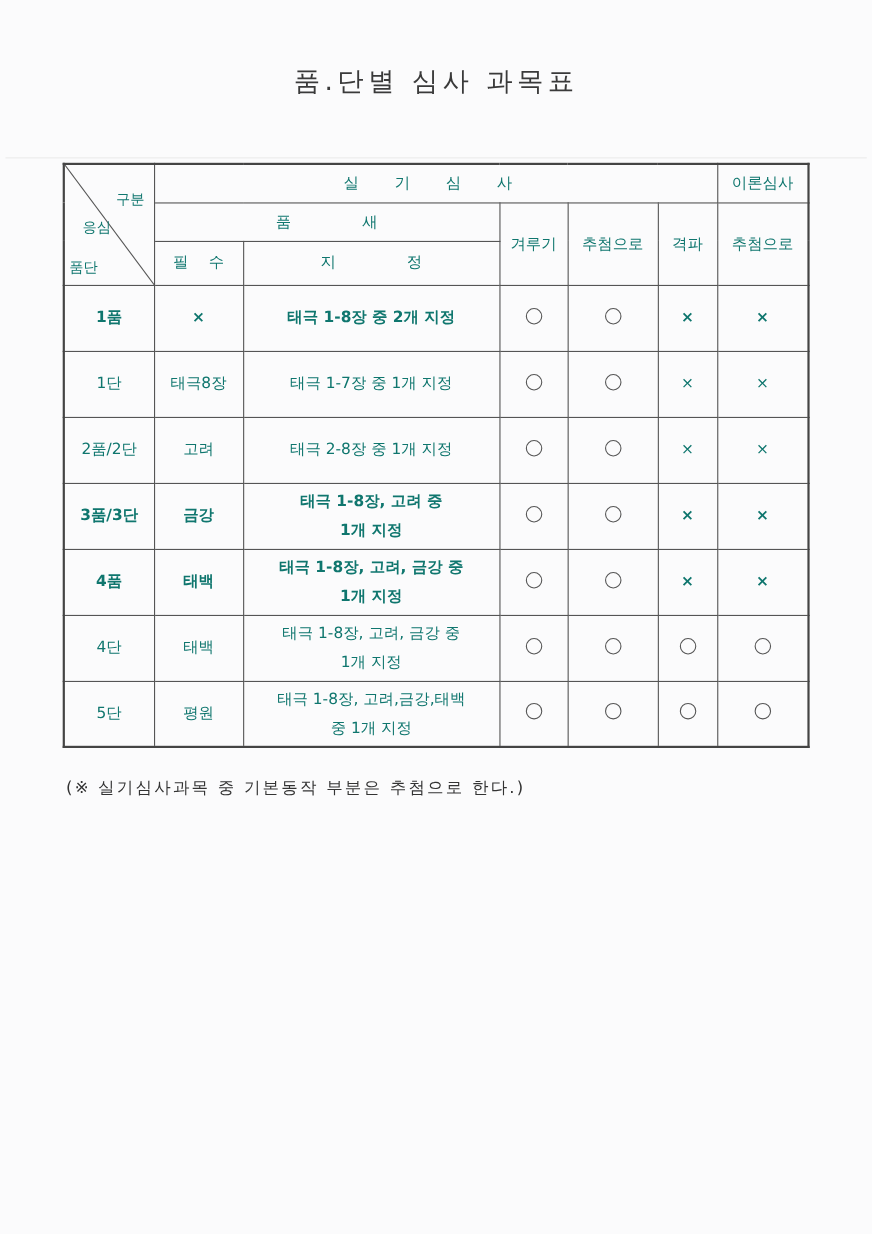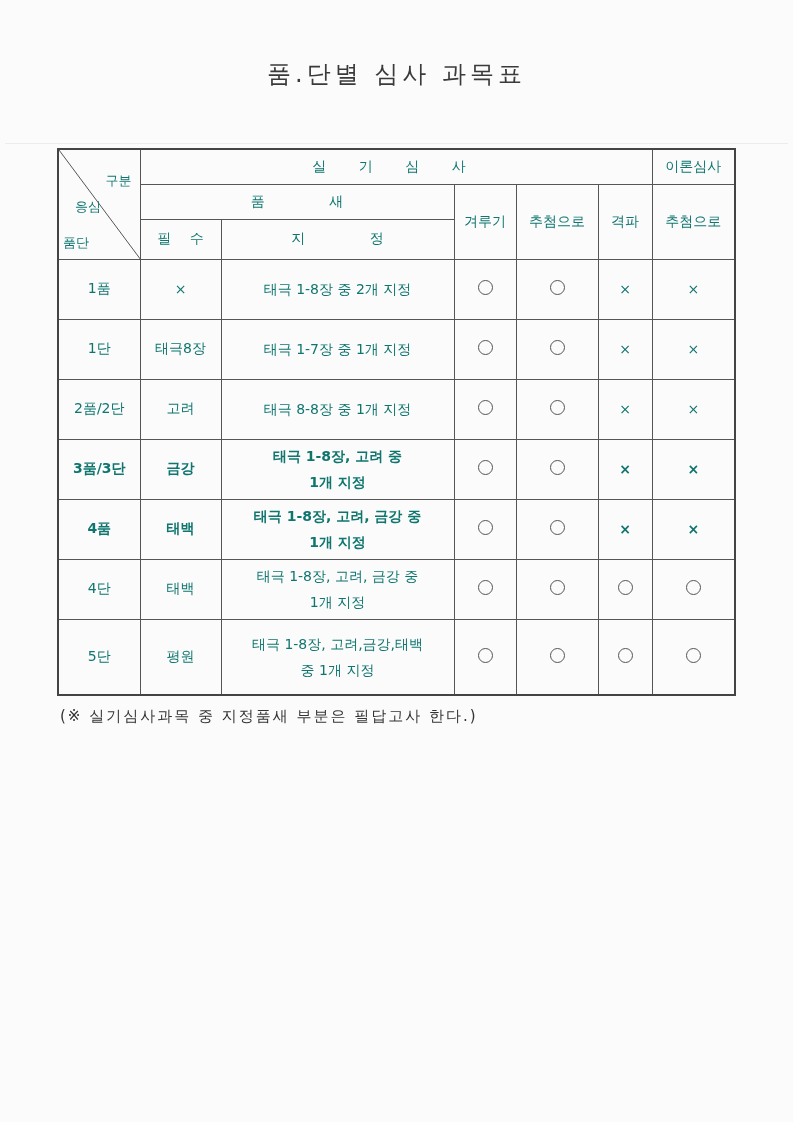--- a/index.html
+++ b/index.html
@@ -73,42 +73,42 @@
     <td rowspan="2">추첨으로</td>
     <td rowspan="2">격파</td>
     <td rowspan="2">추첨으로</td>
   </tr>
   <tr style="height:40px">
     <td><span style="word-spacing:14px">필 수</span></td>
     <td><span class="wide">지 정</span></td>
   </tr>
   </tbody>
     <tbody id="rows">
-      <tr style="height: 60px;">
+      <tr style="height: 60px; font-weight: bold;">
         <td>1품</td>
         <td>×</td>
         <td class="left"><span>태극 1-8장 중 2개 지정</span></td>
         <td><span class="circle"></span></td>
         <td><span class="circle"></span></td>
         <td><span class="cross">×</span></td>
         <td><span class="cross">×</span></td>
       </tr>
       <tr style="height: 60px;">
         <td>1단</td>
         <td>태극8장</td>
         <td class="left"><span>태극 1-7장 중 1개 지정</span></td>
         <td><span class="circle"></span></td>
         <td><span class="circle"></span></td>
         <td><span class="cross">×</span></td>
         <td><span class="cross">×</span></td>
       </tr>
       <tr style="height: 60px;">
         <td>2품/2단</td>
         <td>고려</td>
-        <td class="left"><span>태극 8-8장 중 1개 지정</span></td>
+        <td class="left"><span>태극 2-8장 중 1개 지정</span></td>
         <td><span class="circle"></span></td>
         <td><span class="circle"></span></td>
         <td><span class="cross">×</span></td>
         <td><span class="cross">×</span></td>
       </tr>
       <tr style="height: 60px; font-weight: bold;">
         <td>3품/3단</td>
         <td>금강</td>
         <td class="left"><span>태극 1-8장, 고려 중</span><br><span>1개 지정</span></td>
         <td><span class="circle"></span></td>
@@ -127,25 +127,25 @@
       </tr>
       <tr style="height: 60px;">
         <td>4단</td>
         <td>태백</td>
         <td class="left"><span>태극 1-8장, 고려, 금강 중</span><br><span>1개 지정</span></td>
         <td><span class="circle"></span></td>
         <td><span class="circle"></span></td>
         <td><span class="circle"></span></td>
         <td><span class="circle"></span></td>
       </tr>
-      <tr style="height: 76px;">
+      <tr style="height: 60px;">
         <td>5단</td>
         <td>평원</td>
         <td class="left"><span>태극 1-8장, 고려,금강,태백</span><br><span>중 1개 지정</span></td>
         <td><span class="circle"></span></td>
         <td><span class="circle"></span></td>
         <td><span class="circle"></span></td>
         <td><span class="circle"></span></td>
       </tr>
     </tbody>
 </table>
 
-<div class="note">(※ 실기심사과목 중 지정품새 부분은 필답고사 한다.)</div>
+<div class="note">(※ 실기심사과목 중 기본동작 부분은 추첨으로 한다.)</div>
 
 </body></html>

